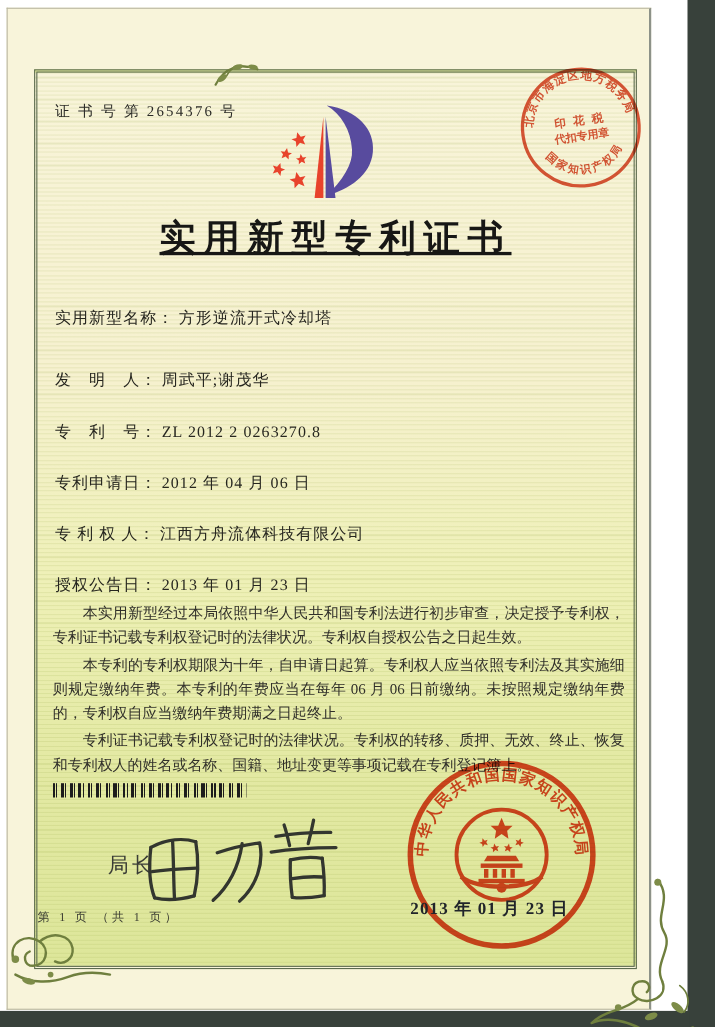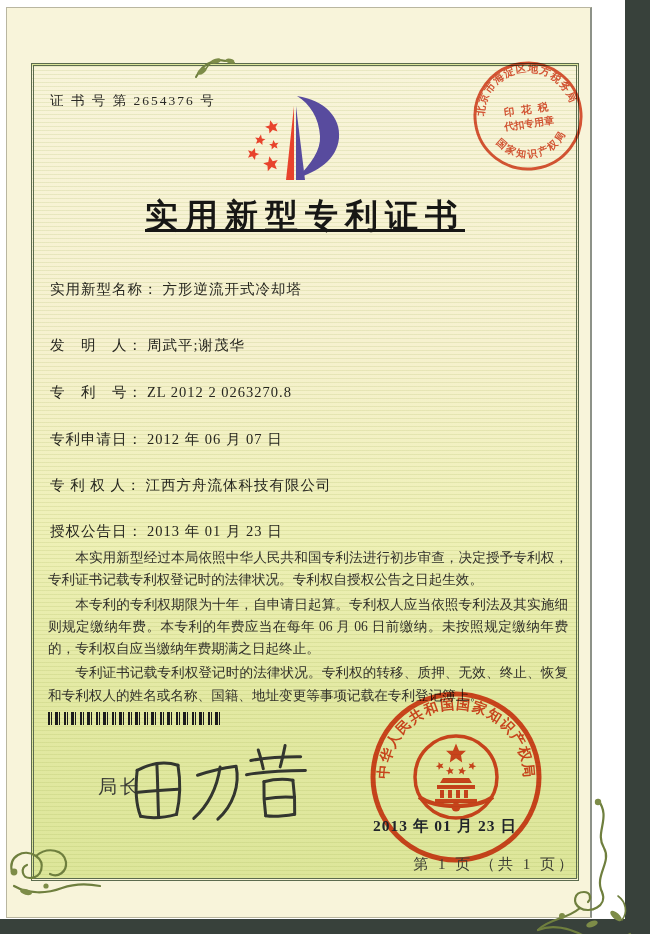--- a/index.html
+++ b/index.html
@@ -45,22 +45,22 @@
                #1c1c1c 11px 12px, rgba(0,0,0,0) 12px 16px); }
 
   .boss-title { position:absolute; left:64px; top:708px; font-size:19px; color:#3a3c36; letter-spacing:3px; }
   .signature { position:absolute; left:92px; top:672px; width:190px; height:92px; transform:rotate(-3deg); }
 
   .office-seal { position:absolute; left:334px; top:623px; width:176px; height:176px;
                  mix-blend-mode:multiply; opacity:.95; }
   .seal-date { position:absolute; left:339px; top:750px; font-size:15.5px; font-weight:bold;
                color:#20242a; letter-spacing:1px; z-index:5; }
 
-  .footer { position:absolute; left:0; top:789px; width:100%; text-align:right;
-            font-size:15px; color:#3c3e33; letter-spacing:3px; }
+  .footer { position:absolute; left:0; top:760px; width:100%; text-align:left;
+            font-size:11px; color:#3c3e33; letter-spacing:3px; }
 
   .flourish { position:absolute; pointer-events:none; }
   .flourish-top { left:158px; top:-17px; width:46px; height:36px; }
   .flourish-bl { left:-32px; top:776px; width:100px; height:64px; }
   .flourish-br { left:498px; top:730px; width:104px; height:156px; }
 
   svg { display:block; width:100%; height:100%; }
   .seal-text { font-family:"Liberation Serif","DejaVu Serif",serif; font-weight:bold; }
 </style>
 </head>
@@ -116,21 +116,21 @@
     <div class="field-row" style="top:214px">
       <span class="field-label">实用新型名称：</span><span class="field-value">方形逆流开式冷却塔</span>
     </div>
     <div class="field-row" style="top:270px">
       <span class="field-label">发　明　人：</span><span class="field-value">周武平;谢茂华</span>
     </div>
     <div class="field-row" style="top:317px">
       <span class="field-label">专　利　号：</span><span class="field-value">ZL 2012 2 0263270.8</span>
     </div>
     <div class="field-row" style="top:364px">
-      <span class="field-label">专利申请日：</span><span class="field-value">2012 年 06 月 07 日</span>
+      <span class="field-label">专利申请日：</span><span class="field-value">2012 年 04 月 06 日</span>
     </div>
     <div class="field-row" style="top:410px">
       <span class="field-label">专 利 权 人：</span><span class="field-value">江西方舟流体科技有限公司</span>
     </div>
     <div class="field-row" style="top:456px">
       <span class="field-label">授权公告日：</span><span class="field-value">2013 年 01 月 23 日</span>
     </div>
 
     <div class="body-text">
       <p>本实用新型经过本局依照中华人民共和国专利法进行初步审查，决定授予专利权，专利证书记载专利权登记时的法律状况。专利权自授权公告之日起生效。</p>

